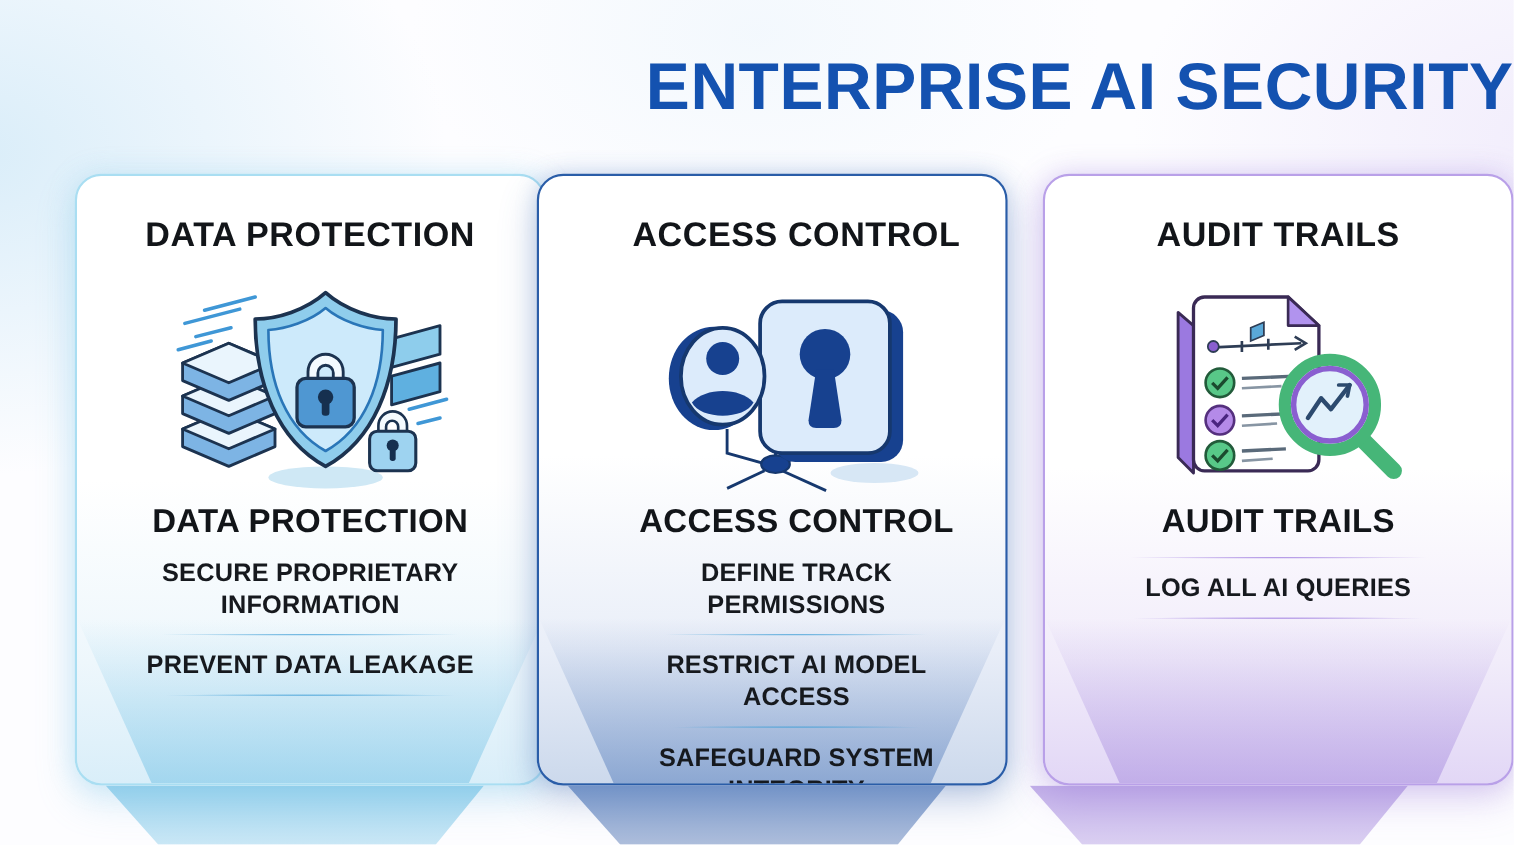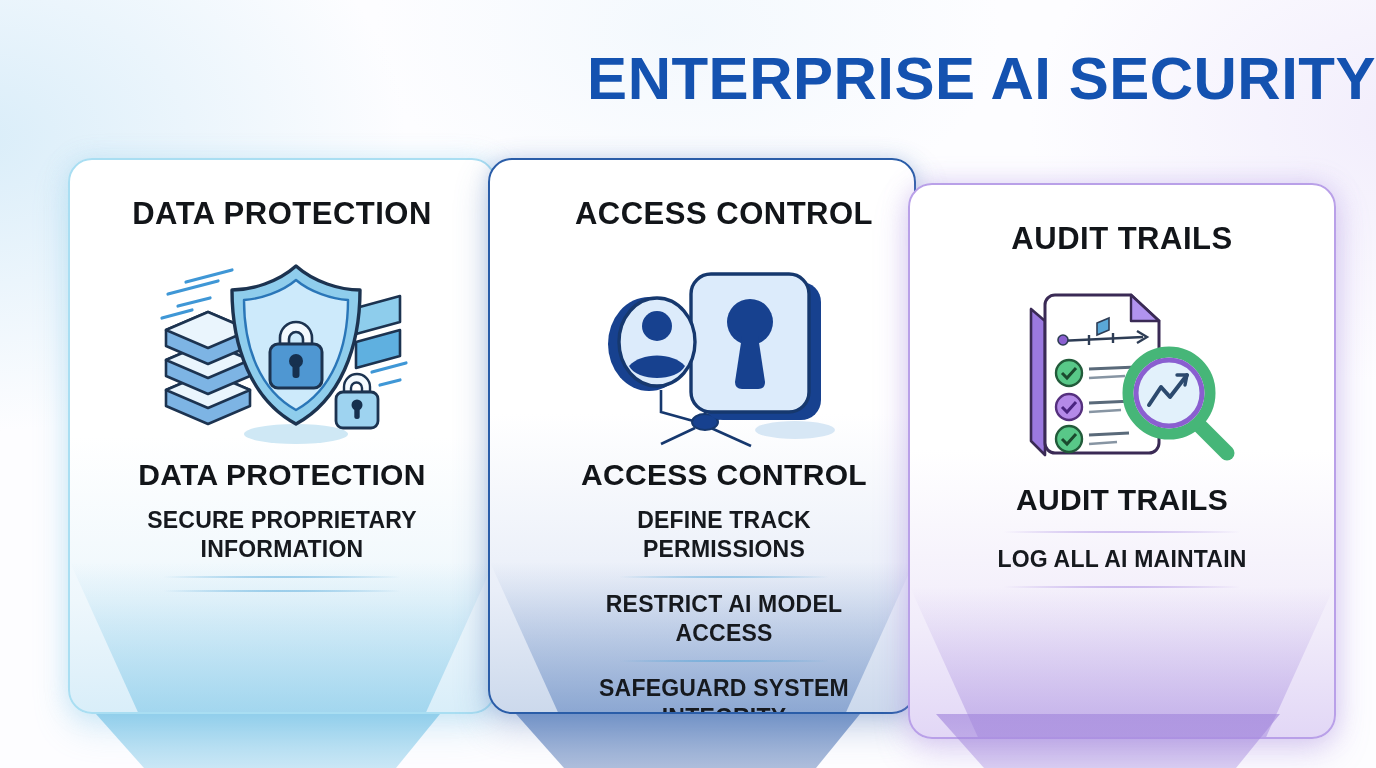--- a/index.html
+++ b/index.html
@@ -28,23 +28,23 @@
     pointer-events:none;
   }
   .card-1{left:68px;border:2px solid #a9def2;
     background:linear-gradient(180deg,#ffffff 50%,#eef7fc 80%,#d9eef9 100%);
     box-shadow:0 14px 34px rgba(126,196,232,.30),0 0 22px rgba(170,220,242,.35);}
   .card-1::after{background:linear-gradient(180deg,rgba(126,198,232,0),rgba(118,195,230,.55));}
   .card-2{left:488px;border:2px solid #2a5da8;
     background:linear-gradient(180deg,#ffffff 46%,#e9eef8 78%,#ccd9ec 100%);
     box-shadow:0 14px 34px rgba(70,110,175,.30),0 0 18px rgba(120,155,210,.30);padding-left:44px;}
   .card-2::after{background:linear-gradient(180deg,rgba(95,135,195,0),rgba(88,127,189,.55));}
-  .card-3{left:908px;border:2px solid #b9a0e8;
+  .card-3{left:948px;border:2px solid #b9a0e8;
     background:linear-gradient(180deg,#ffffff 48%,#f1ecfa 80%,#e2d7f6 100%);
-    box-shadow:0 14px 34px rgba(160,130,220,.28),0 0 24px rgba(185,160,232,.38);margin-top:25px;}
+    box-shadow:0 14px 34px rgba(160,130,220,.28),0 0 24px rgba(185,160,232,.38);}
   .card-3::after{background:linear-gradient(180deg,rgba(168,140,224,0),rgba(162,134,220,.5));}
 
   .beam{position:absolute;top:714px;width:400px;height:54px;pointer-events:none;
     clip-path:polygon(7% 0,93% 0,82% 100%,19% 100%);}
   .beam-1{left:68px;background:linear-gradient(180deg,rgba(118,195,230,.70),rgba(118,195,230,.38));}
   .beam-2{left:488px;background:linear-gradient(180deg,rgba(88,127,189,.75),rgba(76,112,176,.45));}
   .beam-3{left:908px;background:linear-gradient(180deg,rgba(162,134,220,.65),rgba(162,134,220,.38));}
 
   .card-header{margin:36px 10px 0;font-size:31px;font-weight:bold;letter-spacing:.5px;color:#121519;}
   .icon-wrap{height:208px;margin-top:14px;display:flex;align-items:center;justify-content:center;}
@@ -97,20 +97,21 @@
       <path d="M196,140 v-5 a13,13 0 0 1 26,0 v5 h-8 v-4 a5.5,5.5 0 0 0 -11,0 v4 Z" fill="#f4fafe" stroke="#1c3350" stroke-width="2.4"></path>
       <rect x="188" y="140" width="42" height="36" rx="7" fill="#9ed3f0" stroke="#1c3350" stroke-width="2.8"></rect>
       <circle cx="209" cy="153" r="5.5" fill="#16304f"></circle>
       <rect x="206.3" y="156" width="5.4" height="11" rx="2.5" fill="#16304f"></rect>
     </svg>
   </div>
   <h3 class="card-subheader">DATA PROTECTION</h3>
   <div class="bullets">
     <p class="bullet">SECURE PROPRIETARY INFORMATION</p>
     <div class="divider"></div>
+    <p class="bullet">PREVENT DATA LEAKAGE</p>
     <div class="divider"></div>
   </div>
 </section>
 
 <section class="card card-2">
   <h2 class="card-header">ACCESS CONTROL</h2>
   <div class="icon-wrap">
     <svg width="250" height="196" viewBox="0 0 250 196">
       <ellipse cx="196" cy="178" rx="40" ry="9" fill="#d7e7f5"></ellipse>
       <g stroke="#16386e" stroke-width="2.6" fill="none">
@@ -173,20 +174,20 @@
       <line x1="202" y1="148" x2="230" y2="176" stroke="#46b678" stroke-width="15" stroke-linecap="round"></line>
       <circle cx="172" cy="116" r="41" fill="none" stroke="#46b678" stroke-width="11"></circle>
       <circle cx="172" cy="116" r="33" fill="#e2f1fb" stroke="#8a5fd0" stroke-width="5"></circle>
       <path d="M152,128 L164,110 L173,120 L190,98" fill="none" stroke="#2c4a6e" stroke-width="4" stroke-linecap="round" stroke-linejoin="round"></path>
       <path d="M190,98 l-2,10 M190,98 l-10,0" stroke="#2c4a6e" stroke-width="3.4" stroke-linecap="round"></path>
     </svg>
   </div>
   <h3 class="card-subheader">AUDIT TRAILS</h3>
   <div class="bullets">
     <div class="divider"></div>
-    <p class="bullet">LOG ALL AI MAINTAIN</p>
+    <p class="bullet">LOG ALL AI QUERIES</p>
     <div class="divider"></div>
   </div>
 </section>
 
 <div class="beam beam-1"></div>
 <div class="beam beam-2"></div>
 <div class="beam beam-3"></div>
 
 </body></html>

